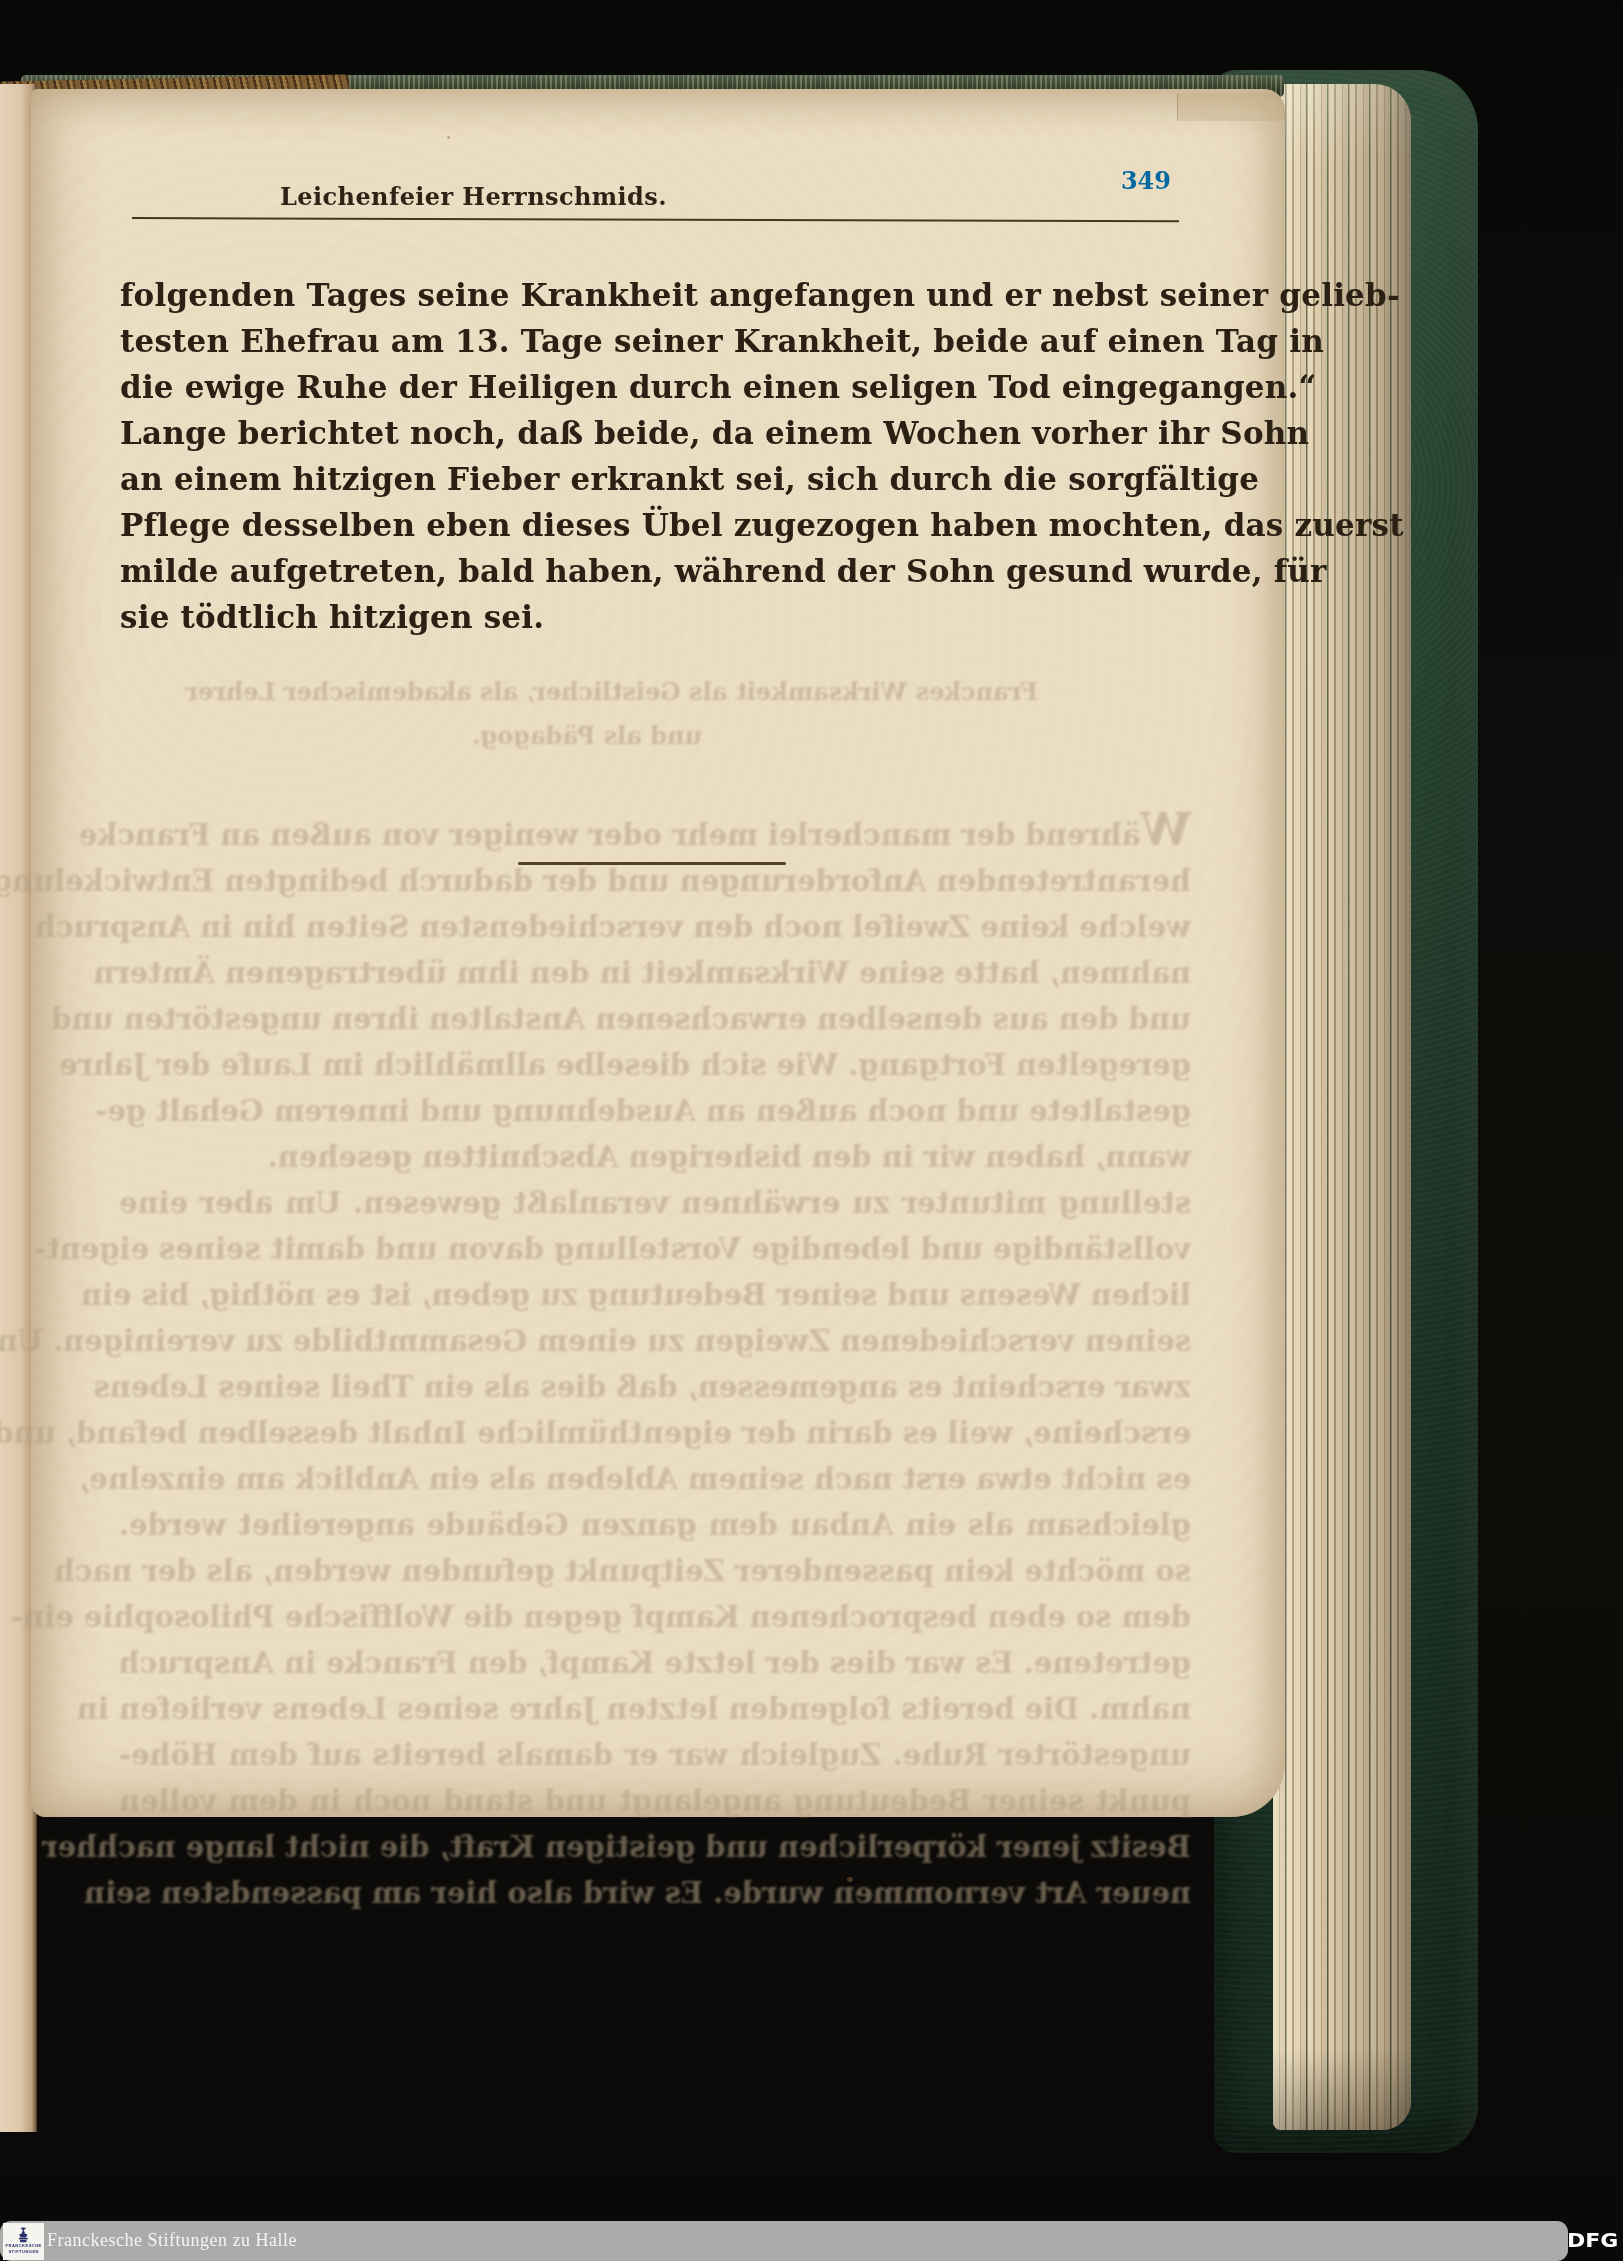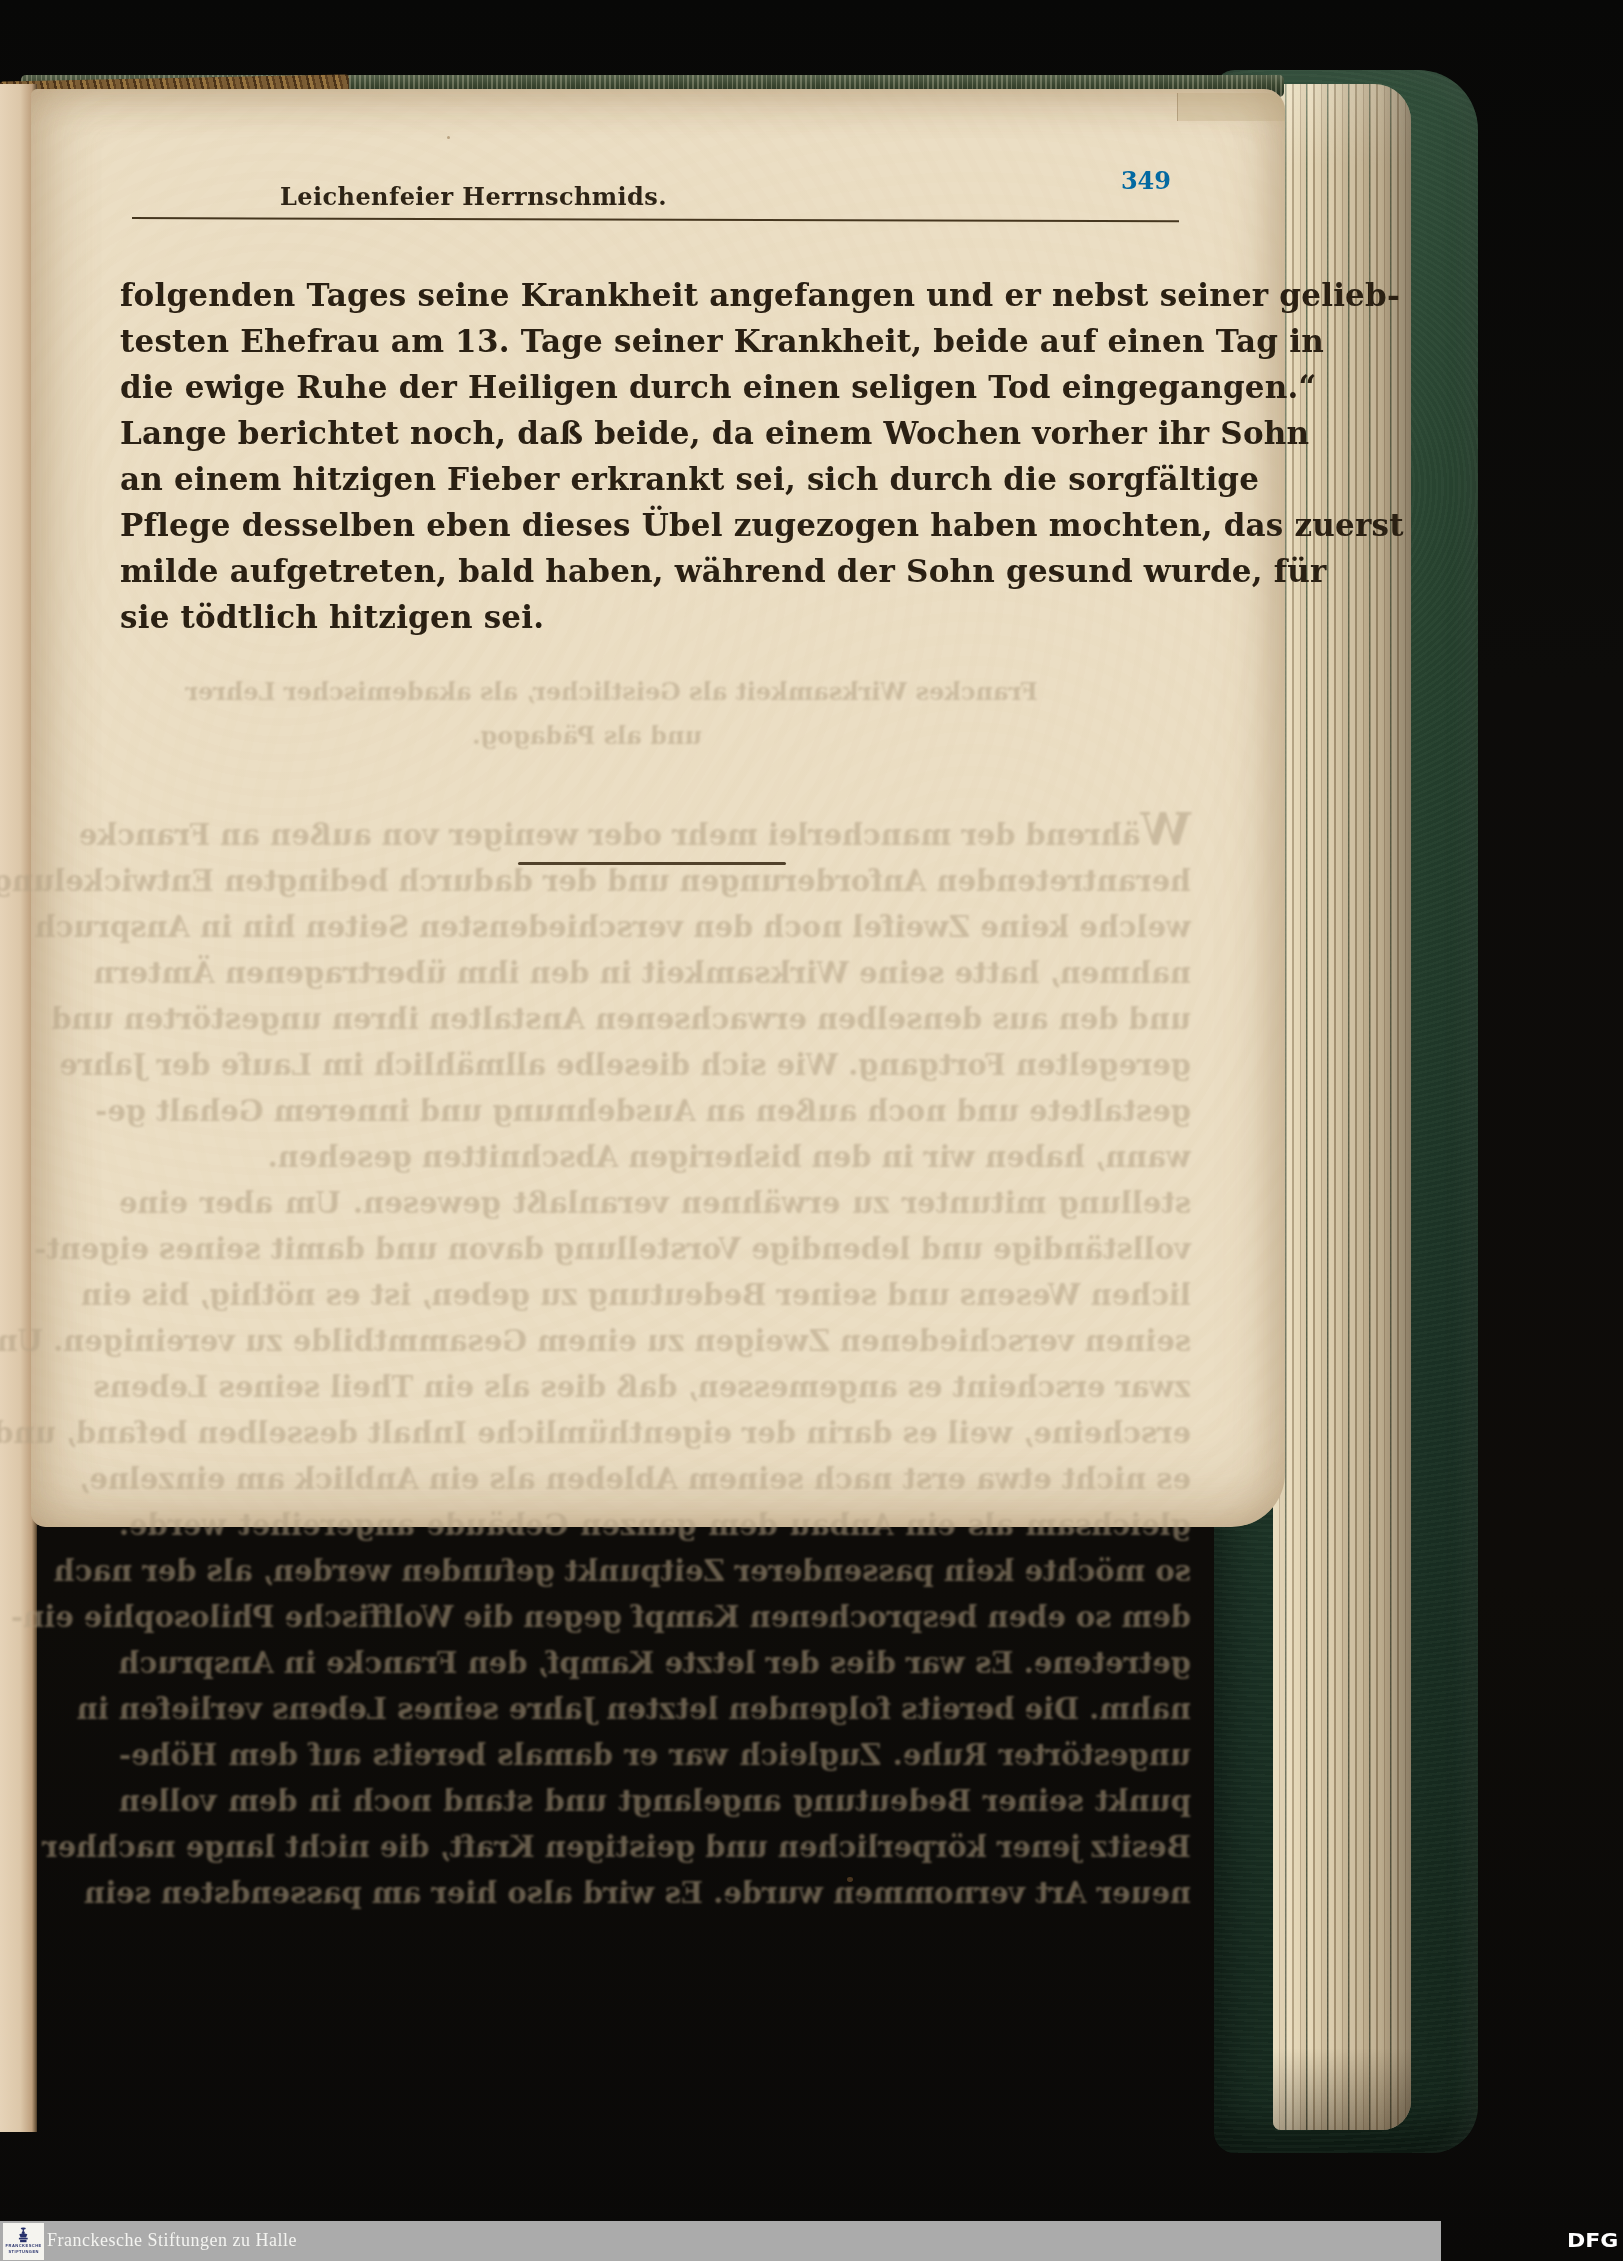--- a/index.html
+++ b/index.html
@@ -25,21 +25,21 @@
   .top-edge{position:absolute;left:21px;top:75px;width:1263px;height:22px;border-radius:4.9px;
          background:linear-gradient(180deg,#55614b 0%,#39452f 45%,#242e1f 100%);}
   .top-edge-striation{position:absolute;inset:0;border-radius:inherit;opacity:.5;
          background:repeating-linear-gradient(90deg,rgba(230,225,195,.55) 0 1.6px,transparent 1.6px 4.9px);}
   .top-edge-brown{position:absolute;left:0;top:78px;width:349px;height:24px;border-radius:3.2px;
          transform:rotate(-1.2deg);opacity:.95;
          background:repeating-linear-gradient(78deg,#7e5d33 0 4.9px,#4a3016 4.9px 7.3px,#9a753f 7.3px 10.6px,#5d3f1f 10.6px 13px);}
   .gutter{position:absolute;left:0;top:84px;width:37px;height:2048px;
          background:linear-gradient(90deg,#e6d3b8 0%,#dcc7a9 55%,#bd9f7d 86%,#6d573c 97%,#4c3a26 100%);}
   
-  .page{position:absolute;left:31px;top:89px;width:1254px;height:1438px;
+  .page{position:absolute;left:31px;top:89px;width:1254px;height:1728px;
          border-radius:6.5px 21px 54px 14.6px;background:#ebdec4;
          box-shadow:inset -16px 0 37px rgba(140,110,70,.20),
                     inset 21px 0 49px rgba(150,115,75,.24),
                     inset 0 -28px 73px rgba(140,105,65,.20),
                     inset 0 14.6px 34px rgba(155,125,82,.14);}
   .page-mottle{position:absolute;inset:0;border-radius:inherit;opacity:.5;
          background:repeating-radial-gradient(circle at 20% 30%,rgba(190,160,115,.05) 0 7.3px,transparent 7.3px 18px),
                     repeating-radial-gradient(circle at 75% 60%,rgba(200,175,130,.05) 0 9.7px,transparent 9.7px 22px);}
   .underpage-step{position:absolute;right:0;top:4px;width:107px;height:28px;
          border-left:1.6px solid rgba(120,95,60,.35);background:rgba(190,168,130,.35);border-radius:0 18px 0 0;}
@@ -58,21 +58,21 @@
   
   .bleed{color:#b2a083;font-weight:700;}
   .bleed-line{transform:scaleX(-1);filter:blur(1.2px);opacity:.55;}
   .bleed-h1{position:absolute;left:122px;top:588px;width:917px;text-align:center;font-size:24px;}
   .bleed-h2{position:absolute;left:138px;top:632px;width:836px;text-align:center;font-size:24px;}
   .bleed-body{position:absolute;left:88px;top:718px;width:1072px;font-size:29px;line-height:46px;}
   .bleed-body .bleed-line{width:100%;text-align:justify;text-align-last:justify;white-space:nowrap;}
   .bleed-body .bleed-line.short{text-align-last:left;}
   .bleed-body .bleed-line.initial::first-letter{font-size:45px;}
   
-  .footer-bar{position:absolute;left:0;top:2221px;width:1441px;height:40px;background:#ababab;}
+  .footer-bar{position:absolute;left:0;top:2221px;width:1568px;height:40px;background:#ababab;border-radius:11px;}
   .logo-box{position:absolute;left:3.2px;top:1.6px;width:41px;height:37px;background:#f5f4ef;
          display:flex;flex-direction:column;align-items:center;justify-content:center;gap:0.8px;}
   .logo-glyph{width:14.6px;height:16px;}
   .logo-caption{font-family:"Liberation Sans","DejaVu Sans",sans-serif;font-size:4px;line-height:4.9px;
          color:#26306b;letter-spacing:0.5px;text-align:center;font-weight:700;}
   .footer-title{position:absolute;left:47px;top:9px;color:#f4f4f1;font-size:18px;letter-spacing:0.5px;
          font-family:"Liberation Serif","DejaVu Serif",serif;}
   .dfg{position:absolute;left:1567px;top:6.5px;color:#fff;font-family:"DejaVu Sans","Liberation Sans",sans-serif;
          font-weight:700;font-size:22px;letter-spacing:0px;transform:scaleY(.92);}
 </style>

